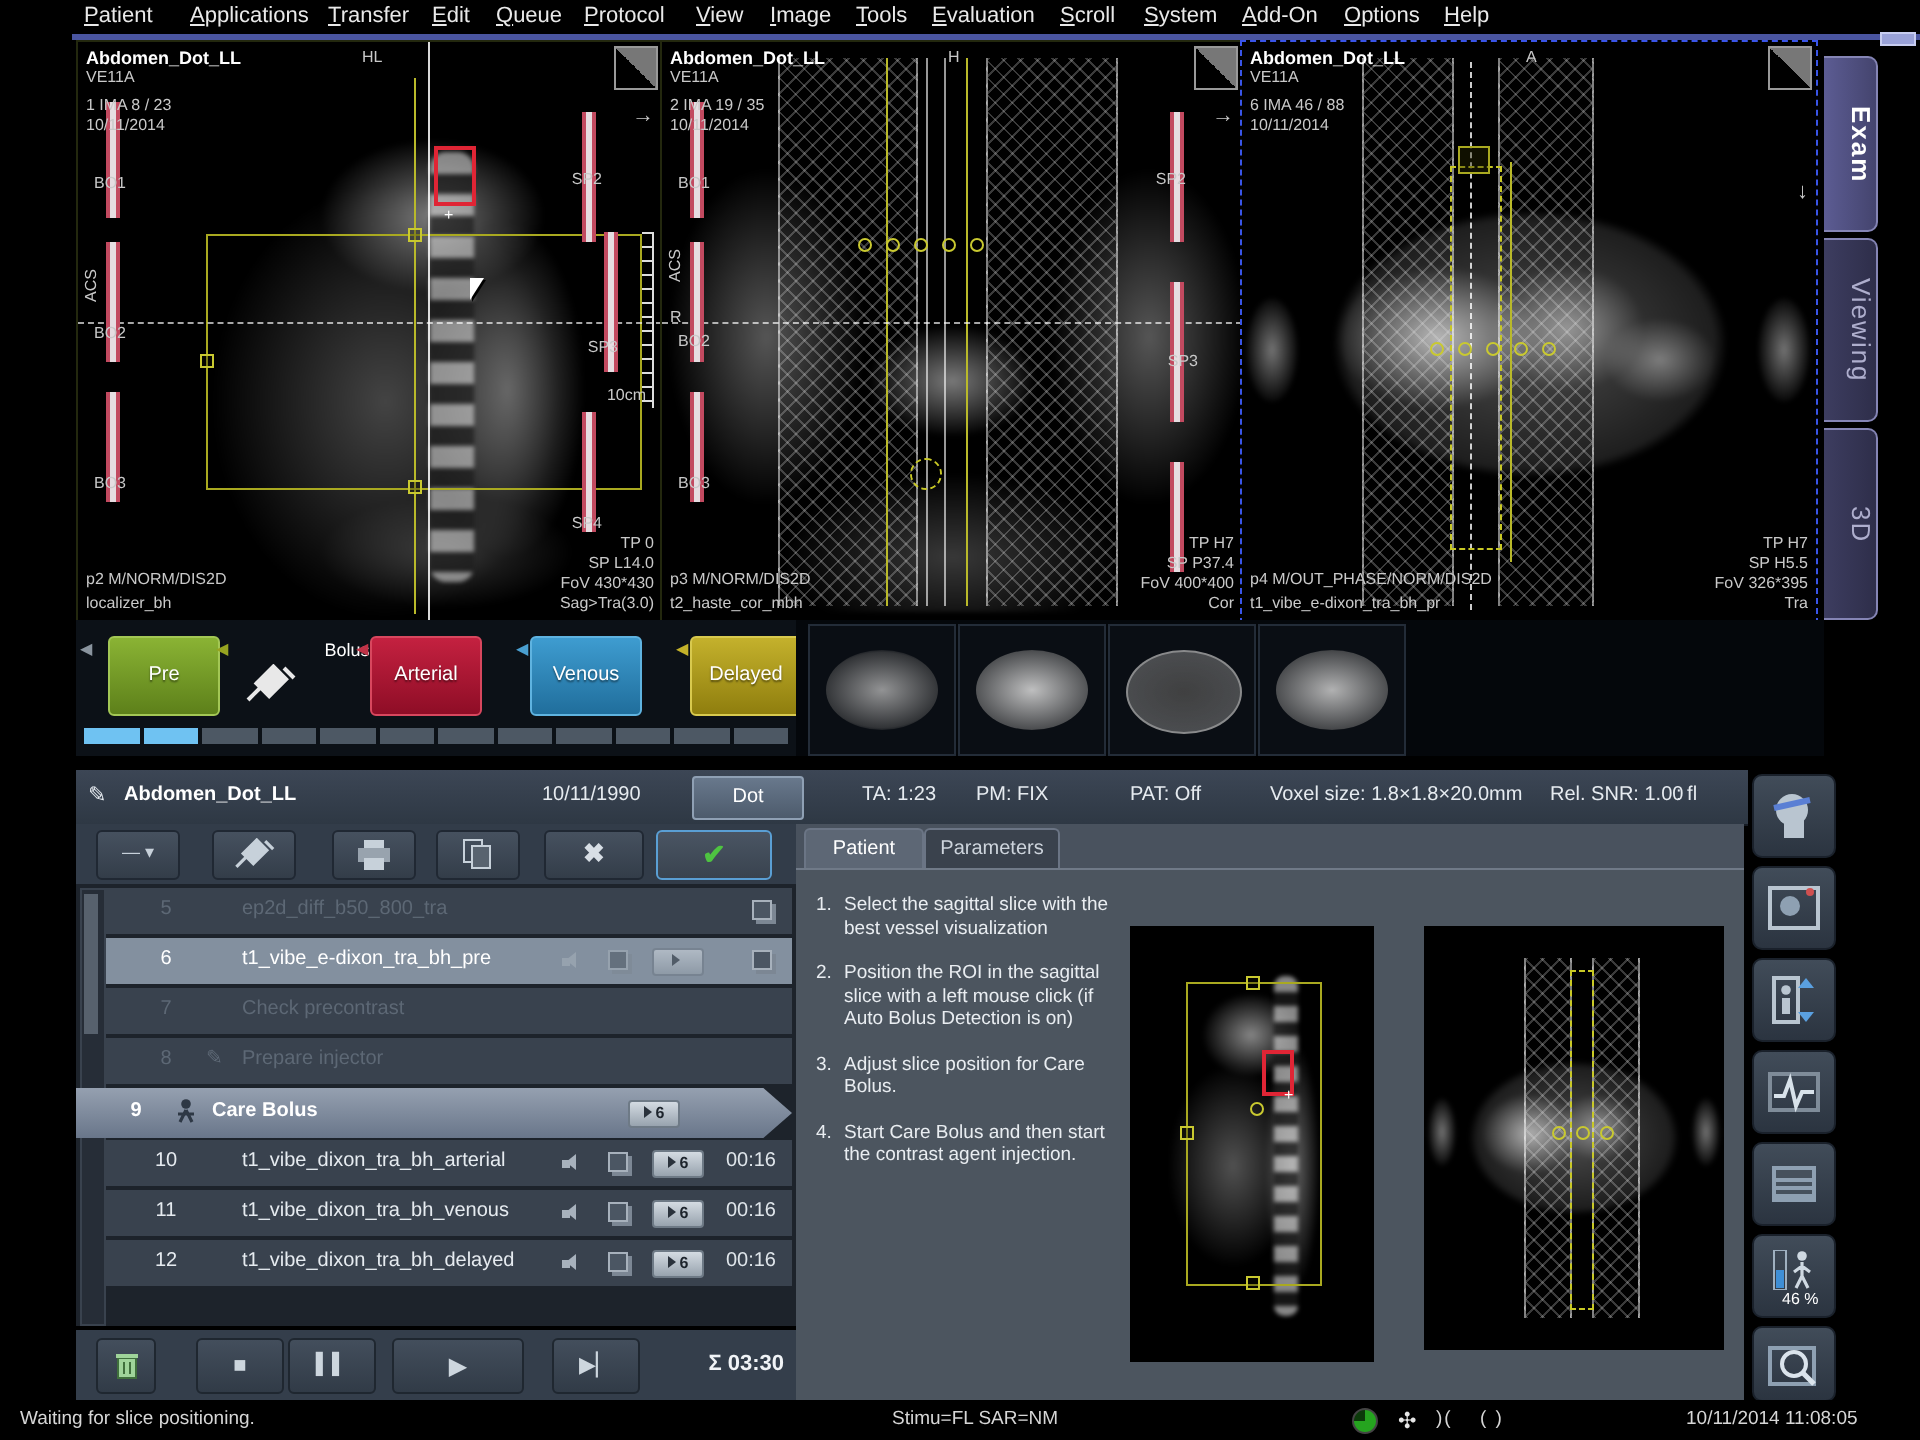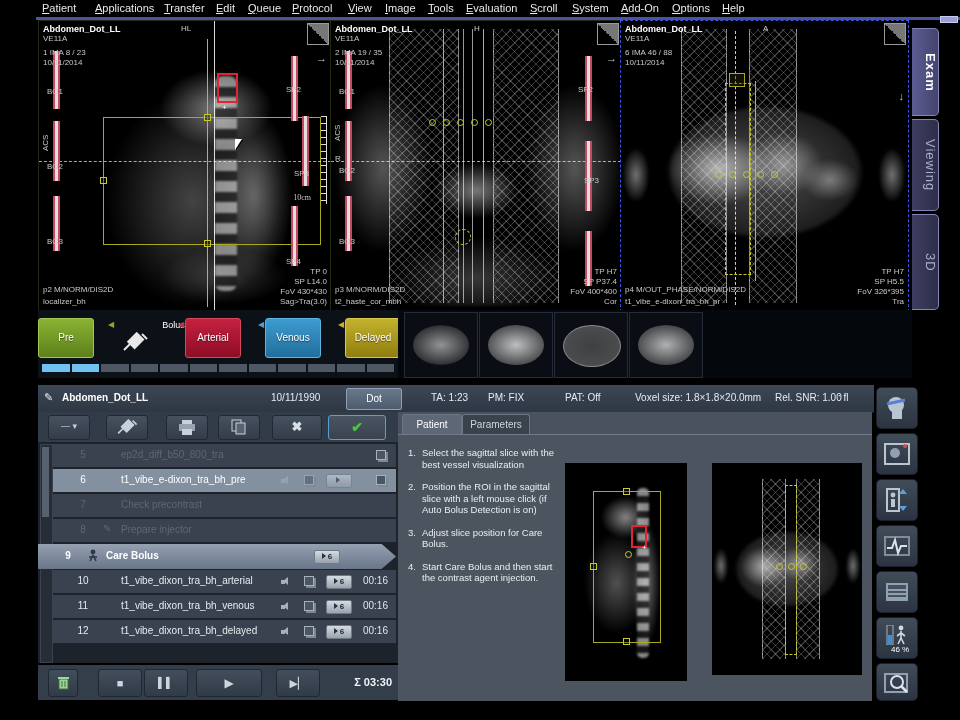--- a/index.html
+++ b/index.html
@@ -163,21 +163,21 @@
     <div class="ovl" style="left:4px;top:37px;">10/11/2014</div>
     <div class="ovl" style="left:142px;top:3px;">HL</div>
     <div class="ovl" style="right:4px;top:32px;font-size:11px;">→</div>
     <div class="ovl" style="left:8px;top:66px;">BO1</div>
     <div class="ovl" style="left:8px;top:141px;">BO2</div>
     <div class="ovl" style="left:8px;top:216px;">BO3</div>
     <div class="ovl vert" style="left:2px;top:130px;">ACS</div>
     <div class="ovl" style="right:30px;top:64px;">SP2</div>
     <div class="ovl" style="right:22px;top:148px;">SP3</div>
     <div class="ovl" style="right:30px;top:236px;">SP4</div>
-    <div class="ovl" style="right:20px;top:172px;font-family:Liberation Serif, serif;">10cm</div>
+    <div class="ovl" style="right:8px;top:172px;">10cm</div>
     <div class="ovl" style="left:4px;bottom:16px;">p2 M/NORM/DIS2D</div>
     <div class="ovl" style="left:4px;bottom:4px;text-align:right;">localizer_bh</div>
     <div class="ovl r" style="right:4px;bottom:34px;">TP 0</div>
     <div class="ovl r" style="right:4px;bottom:24px;">SP L14.0</div>
     <div class="ovl r" style="right:4px;bottom:14px;">FoV 430*430</div>
     <div class="ovl r" style="right:4px;bottom:4px;">Sag&gt;Tra(3.0)</div>
     <div class="cursor" style="left:196px;top:118px;"></div>
   </div>
 
   <div class="vp" style="left:330px;width:290px;border:1px solid #23280e;">
@@ -260,21 +260,21 @@
     <div class="ovl r" style="right:4px;bottom:14px;">FoV 326*395</div>
     <div class="ovl r" style="right:4px;bottom:4px;">Tra</div>
   </div>
 
   <div class="side-tab active" style="top:28px;height:86px;">Exam</div>
   <div class="side-tab idle" style="top:119px;height:90px;">Viewing</div>
   <div class="side-tab idle" style="top:214px;height:94px;">3D</div>
 
   <div id="phase-strip">
     <span class="spk-mini" style="left:2px;color:#8a949e;">◀</span>
-    <div class="phase-btn" style="left:0;background:linear-gradient(#8ab334,#5d801a);border:1px solid #a3c755;">Pre</div>
+    <div class="phase-btn" style="left:16px;background:linear-gradient(#8ab334,#5d801a);border:1px solid #a3c755;">Pre</div>
     <span class="spk-mini" style="left:70px;color:#97a421;">◀</span>
     <svg class="abs" style="left:84px;top:22px;" width="26" height="20" viewBox="0 0 26 20">
         <g stroke="#e8e8e8" stroke-width="2" fill="none">
           <line x1="2" y1="18" x2="9" y2="11"></line>
           <rect x="8" y="4" width="12" height="9" fill="#e8e8e8" transform="rotate(-45 14 9)"></rect>
           <line x1="20" y1="2" x2="25" y2="7"></line>
         </g>
       </svg>
     <div id="bolus-label">Bolus detection</div>
     <div id="bolus-arrow">↓</div>
@@ -528,14 +528,23 @@
       <span id="sar-val">46 %</span>
     </div>
   <div class="ribtn" style="top:663px;height:36px;">
       <svg width="26" height="24" viewBox="0 0 26 24">
         <rect x="1" y="3" width="22" height="18" fill="none" stroke="#8ea0b2" stroke-width="2"></rect>
         <circle cx="13" cy="11" r="6" fill="none" stroke="#dbe4ec" stroke-width="2"></circle>
         <line x1="17" y1="15" x2="23" y2="21" stroke="#dbe4ec" stroke-width="2.6"></line>
       </svg>
     </div>
 
+  <div id="statusbar">
+    <span style="left:10px;">Waiting for slice positioning.</span>
+    <span style="left:446px;">Stimu=FL SAR=NM</span>
+    <div id="pie"></div>
+    <span class="fan">✣</span>
+    <span style="left:718px;letter-spacing:1px;">)(</span>
+    <span style="left:740px;letter-spacing:1px;">( )</span>
+    <span style="left:843px;">10/11/2014 11:08:05</span>
+  </div>
 
 </div>
 
 </body></html>

